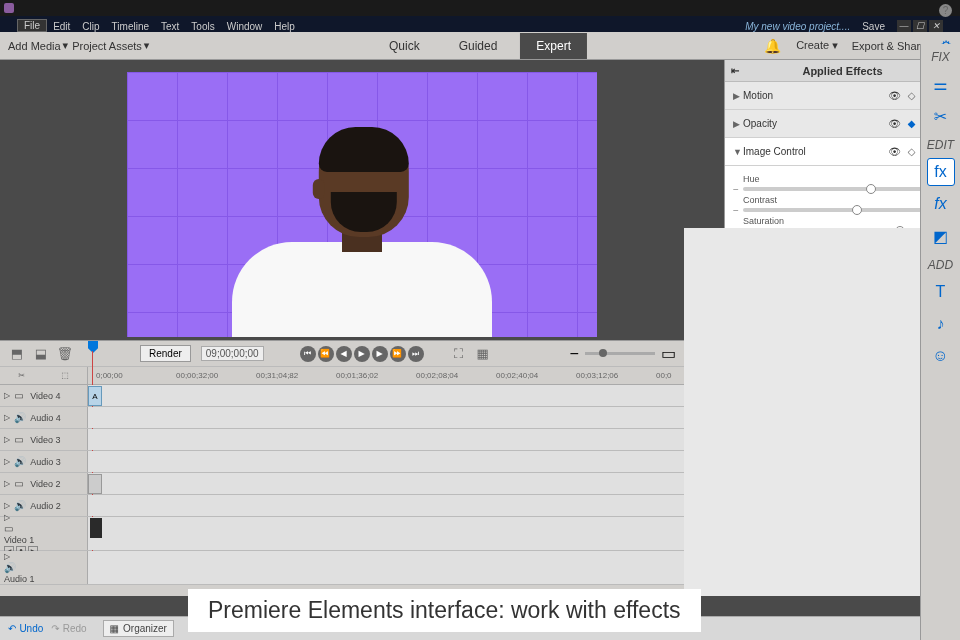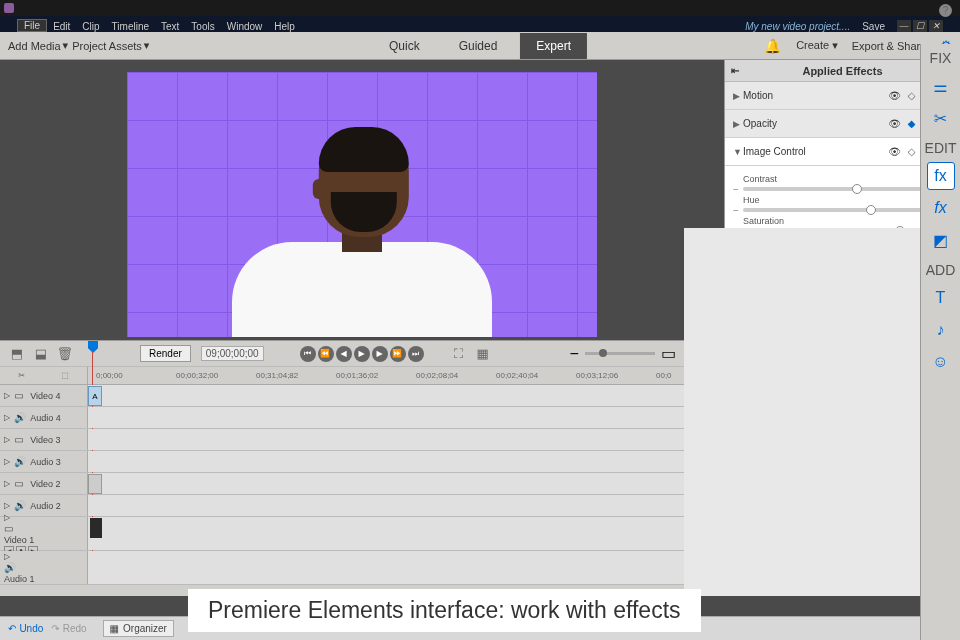--- a/index.html
+++ b/index.html
@@ -46,21 +46,21 @@
 .effect-icons .eye{color:#333;}
 .effect-icons .stop.active{color:#0066cc;}
 .slider-group{background:#fff;padding:4px 10px 6px 18px;border-bottom:1px solid #d0d0d0;}
 .slider-row{margin:4px 0;}
 .slider-label{display:flex;justify-content:space-between;font-size:9px;color:#555;margin-bottom:3px;}
 .slider-track{height:4px;background:#ccc;border-radius:2px;position:relative;display:flex;align-items:center;}
 .slider-track::before{content:"−";position:absolute;left:-10px;font-size:10px;color:#888;}
 .slider-track::after{content:"+";position:absolute;right:-10px;font-size:10px;color:#888;}
 .slider-thumb{width:10px;height:10px;background:#fff;border:1px solid #888;border-radius:50%;position:absolute;top:-3px;transform:translateX(-50%);}
 .side-tools{position:absolute;right:0;top:44px;width:40px;background:#d1cfcc;height:596px;border-left:1px solid #999;display:flex;flex-direction:column;align-items:center;padding-top:6px;gap:0;}
-.side-tools .lbl{font-size:14px;color:#555;margin:6px 0 4px;}
+.side-tools .lbl{font-size:12px;color:#555;margin:6px 0 4px;font-style:italic;}
 .side-tools .tool{width:28px;height:28px;margin:2px 0;display:flex;align-items:center;justify-content:center;font-size:16px;cursor:pointer;color:#0066cc;}
 .side-tools .tool.active{background:#fff;border:1px solid #0066cc;border-radius:3px;}
 .timeline-area{position:absolute;top:340px;left:0;width:684px;height:256px;background:#d1cfcc;border-top:1px solid #999;}
 .timeline-controls{height:26px;display:flex;align-items:center;padding:0 8px;gap:6px;border-bottom:1px solid #bbb;}
 .timeline-controls .tc-icon{width:18px;height:18px;color:#666;font-size:13px;cursor:pointer;display:flex;align-items:center;justify-content:center;}
 .timeline-controls .render-btn{margin-left:60px;font-size:10px;padding:2px 8px;background:#eee;border:1px solid #999;cursor:pointer;}
 .timeline-controls .timecode{font-size:10px;color:#555;margin-left:4px;border:1px solid #aaa;padding:1px 4px;background:#eee;}
 .play-controls{display:flex;gap:2px;margin-left:30px;}
 .play-controls span{width:16px;height:16px;background:#666;border-radius:50%;display:flex;align-items:center;justify-content:center;color:#fff;font-size:8px;cursor:pointer;}
 .timeline-controls .zoom{margin-left:auto;display:flex;align-items:center;gap:6px;}
@@ -186,34 +186,34 @@
         <span class="eye">👁</span>
         <span>◇</span>
         <span>↺</span>
         <span>🗑</span>
         <span class="help-ic">?</span>
       </div>
     </div>
     <div class="slider-group" id="sliders">
         <div class="slider-row">
     <div class="slider-label">
+            <span>Hue</span>
+            <span>0.6</span>
+          </div>
+    <div class="slider-track">
+            <div class="slider-thumb" style="left:62%"></div>
+          </div>
+        </div>
+        <div class="slider-row">
+    <div class="slider-label">
             <span>Contrast</span>
             <span>115.6</span>
           </div>
     <div class="slider-track">
             <div class="slider-thumb" style="left:55%"></div>
-          </div>
-        </div>
-        <div class="slider-row">
-    <div class="slider-label">
-            <span>Hue</span>
-            <span>0.6</span>
-          </div>
-    <div class="slider-track">
-            <div class="slider-thumb" style="left:62%"></div>
           </div>
         </div>
         <div class="slider-row">
     <div class="slider-label">
             <span>Saturation</span>
             <span>158.4</span>
           </div>
     <div class="slider-track">
             <div class="slider-thumb" style="left:76%"></div>
           </div>

